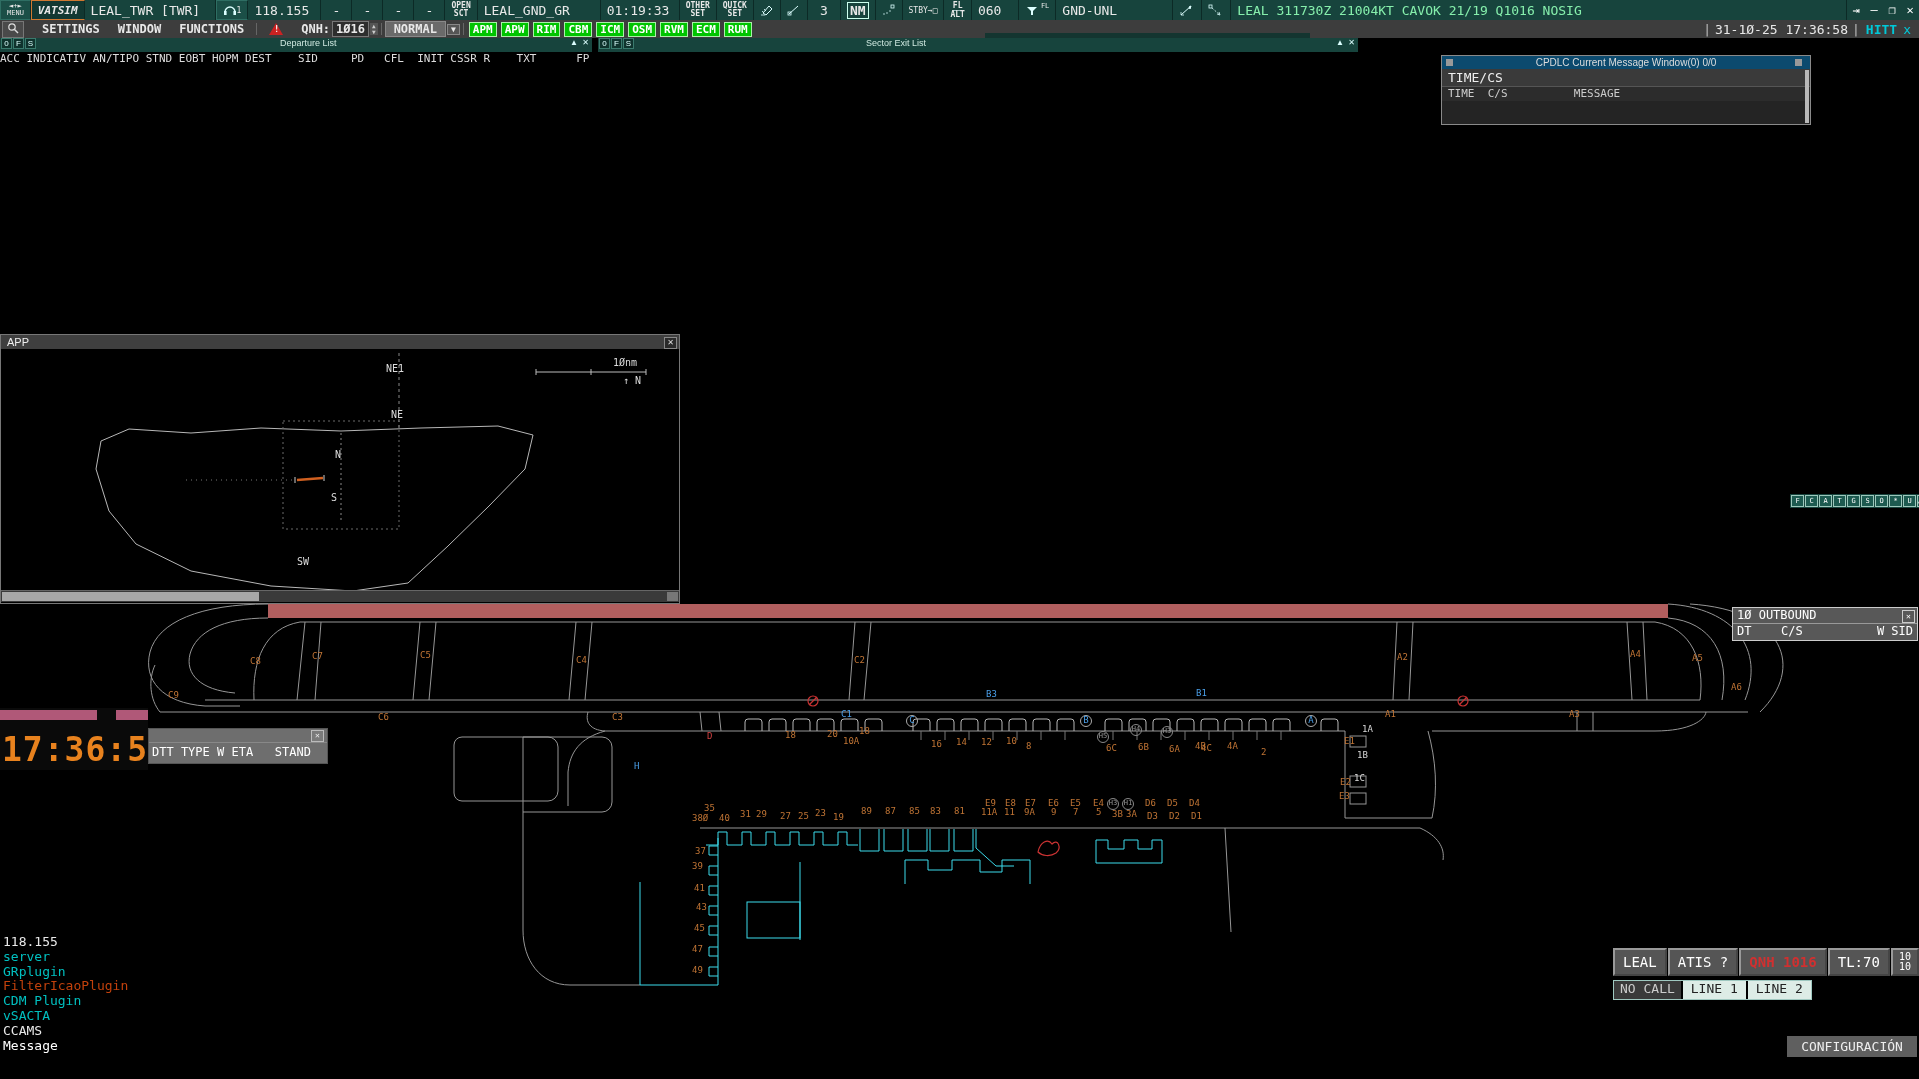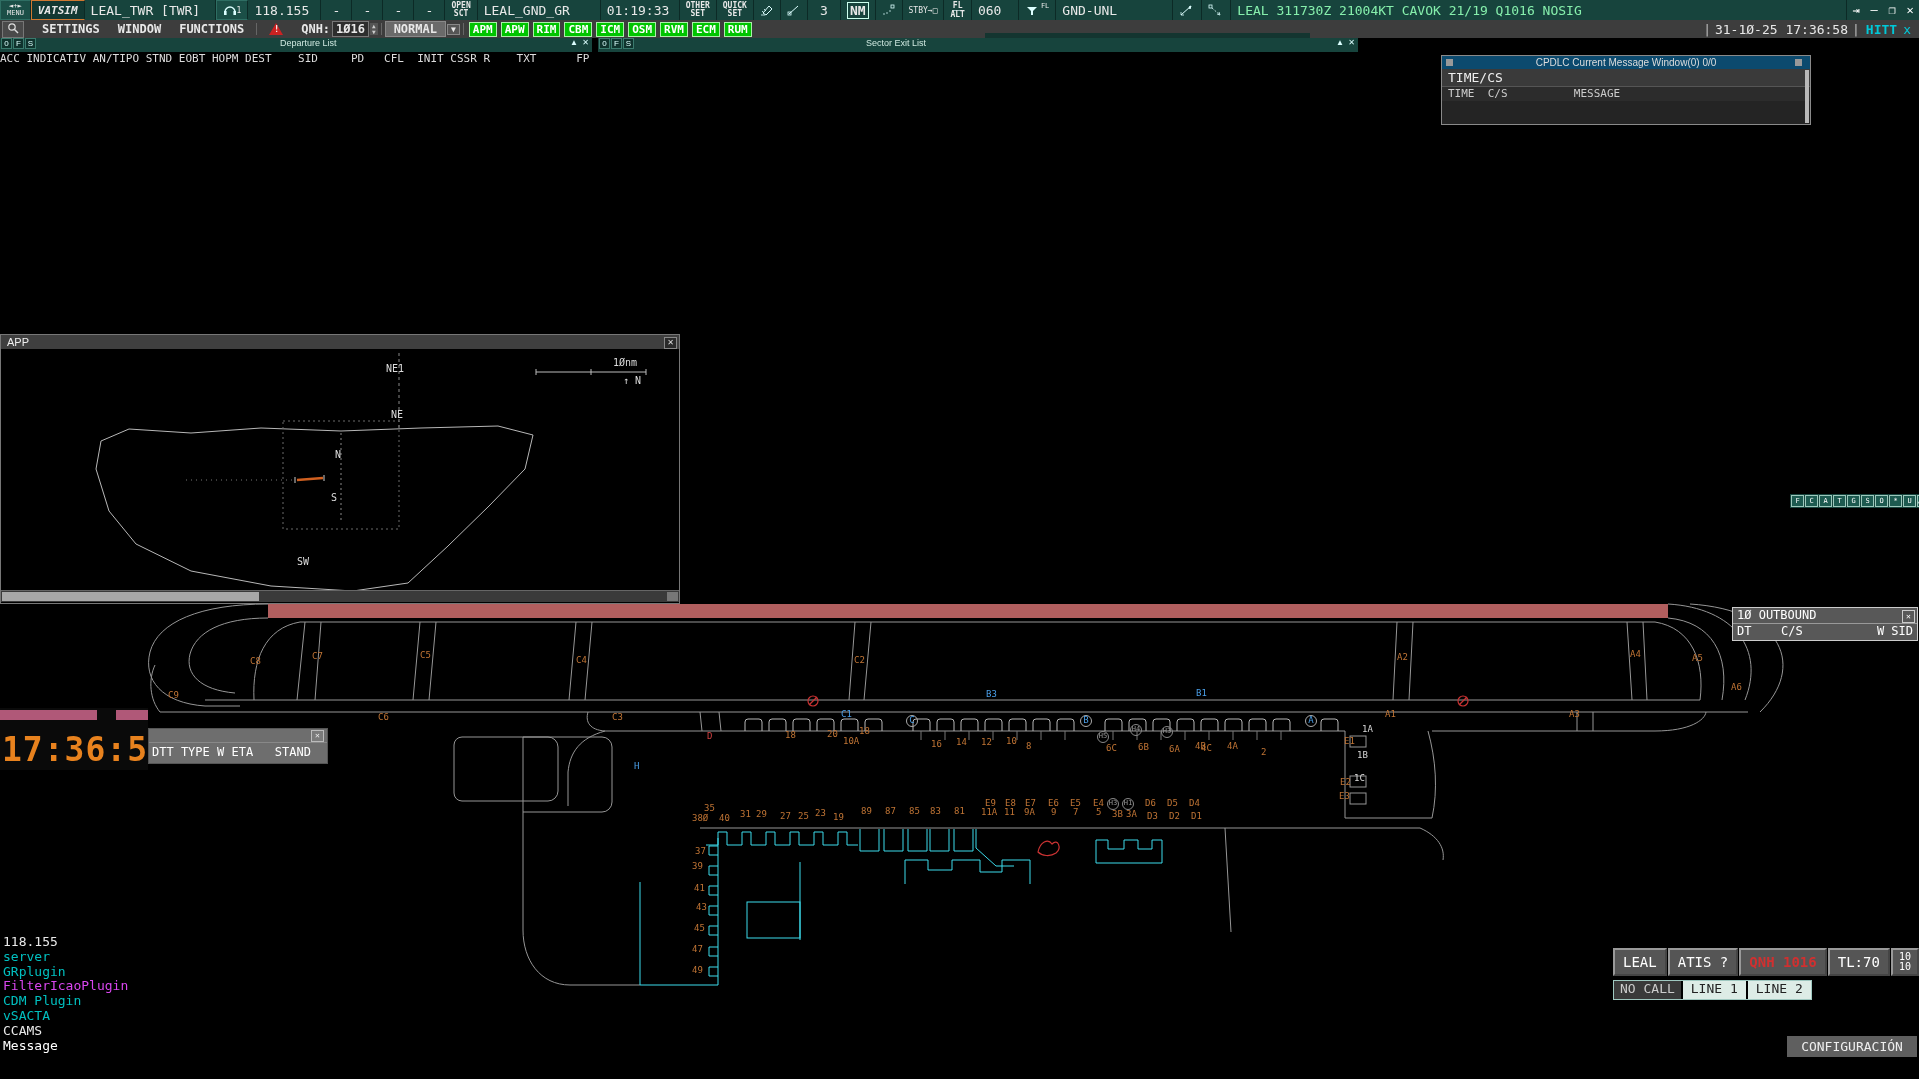--- a/index.html
+++ b/index.html
@@ -490,21 +490,21 @@
       </span>
     <span class="sp"></span>
     <span class="b">▲</span>
 
   </div>
 
   <div id="chat" class="abs">
       <div style="color: rgb(232, 232, 232);">118.155</div>
       <div style="color: rgb(0, 192, 192);">server</div>
       <div style="color: rgb(0, 192, 192);">GRplugin</div>
-      <div style="color: #d946ef;">FilterIcaoPlugin</div>
+      <div style="color: #c2410c;">FilterIcaoPlugin</div>
       <div style="color: rgb(0, 192, 192);">CDM Plugin</div>
       <div style="color: rgb(0, 192, 192);">vSACTA</div>
       <div style="color: rgb(232, 232, 232);">CCAMS</div>
       <div style="color: #ffffff;">Message</div>
     </div>
 
   <div id="atisbar" class="abs">
     <div class="cell">LEAL</div>
     <div class="cell">ATIS ?</div>
     <div class="cell qnh">QNH 1016</div>

